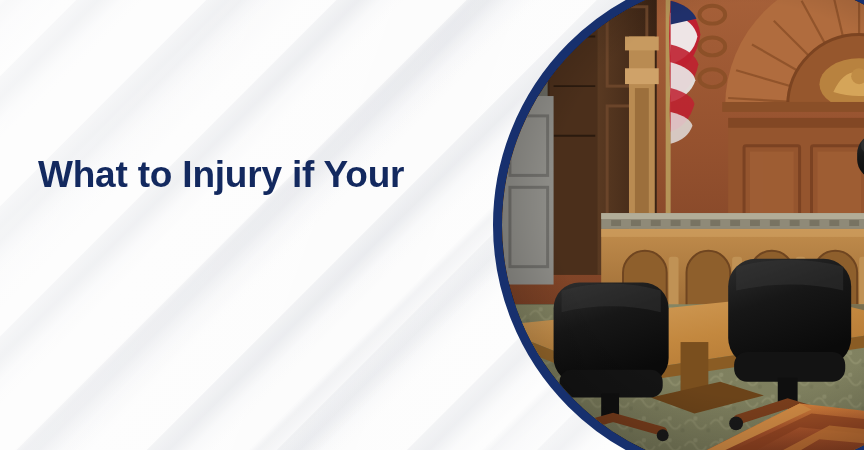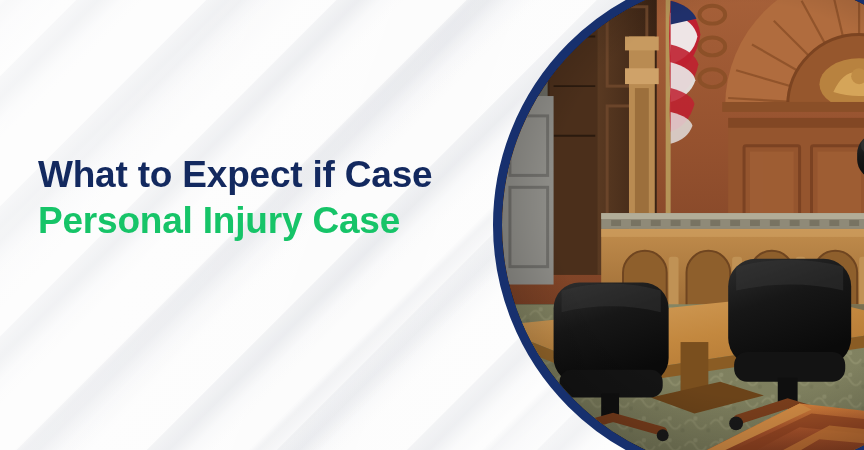--- a/index.html
+++ b/index.html
@@ -99,22 +99,21 @@
 <body>
 
 <div class="banner">
 
   <div class="bg-base"></div>
   <div class="bg-stripes"></div>
   <div class="bg-stripes-2"></div>
   <div class="bg-wash"></div>
 
   <h1 class="headline">
-    <span class="line line-1">What to Expect if Case</span>
-    <span class="line line-2">Personal Injury Case</span>
+    <span class="line line-1">What to Injury if Your</span>
   </h1>
 
   <div class="photo-circle">
     <div class="photo-inner">
       <svg class="photo-svg" viewBox="0 0 500 500" preserveAspectRatio="xMidYMid slice">
         <defs>
           <linearGradient id="woodWall" x1="0" y1="0" x2="0" y2="1">
             <stop offset="0" stop-color="#a8623a"></stop>
             <stop offset="0.5" stop-color="#96522f"></stop>
             <stop offset="1" stop-color="#7d4226"></stop>

